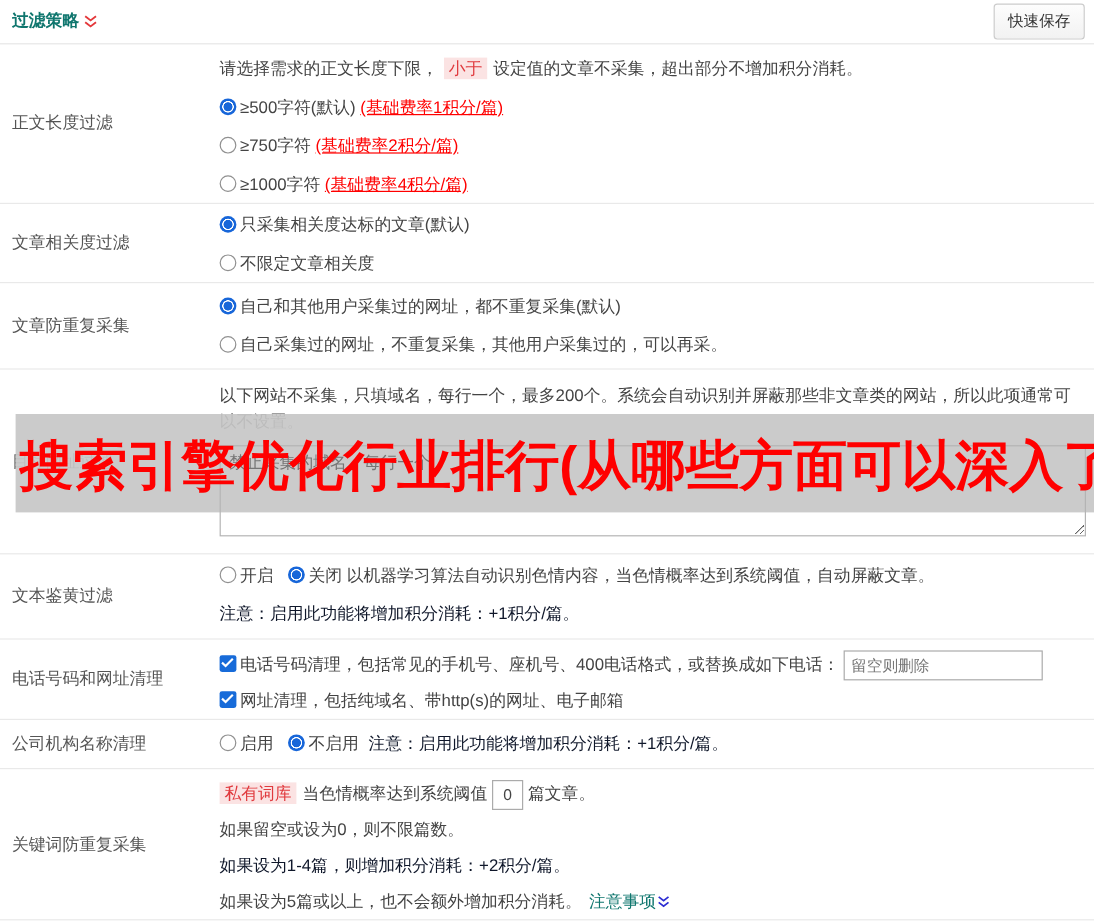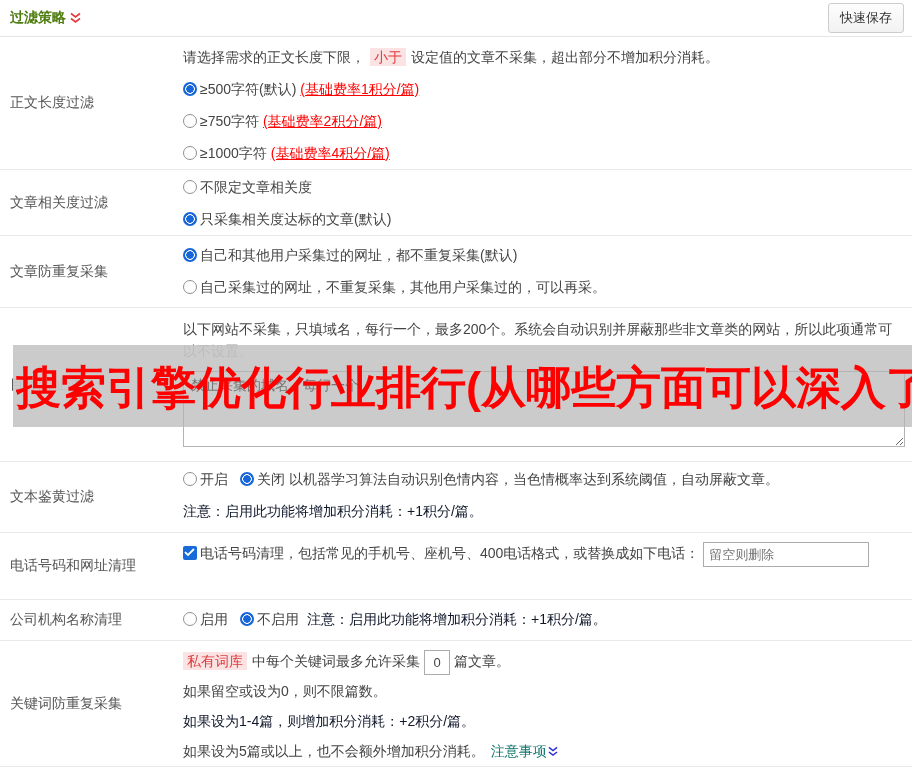--- a/index.html
+++ b/index.html
@@ -12,21 +12,21 @@
     overflow: hidden;
     font-size: 14px; color: #444;
   }
   
   .header {
     height: 37px;
     display: flex; align-items: center; justify-content: space-between;
     padding: 0 8px 0 10px;
     border-bottom: 1px solid #e6e6e6;
   }
-  .title { color: #4d7c0f; font-weight: bold; display: inline-flex; align-items: center; gap: 4px; cursor: pointer; }
+  .title { color: #0f766e; font-weight: bold; display: inline-flex; align-items: center; gap: 4px; cursor: pointer; }
   .dbl-chev { display: inline-block; width: 11px; height: 12px; }
   .dbl-chev svg { display: block; }
   .save-btn {
     border: 1px solid #ccc; border-radius: 3px;
     background: linear-gradient(#fdfdfd, #f2f2f2);
     color: #333; font-size: 13px;
     padding: 5px 11px; cursor: pointer;
     font-family: inherit;
   }
   
@@ -135,24 +135,24 @@
       <div class="line">
         <span class="radio"></span><span>≥1000字符</span> <span class="fee">(基础费率4积分/篇)</span>
       </div>
     </div>
   </div>
 
   <div class="row r2">
     <div class="row-label">文章相关度过滤</div>
     <div class="row-content">
       <div class="line">
+        <span class="radio-on"></span><span>只采集相关度达标的文章(默认)</span>
+      </div>
+      <div class="line">
         <span class="radio"></span><span>不限定文章相关度</span>
-      </div>
-      <div class="line">
-        <span class="radio-on"></span><span>只采集相关度达标的文章(默认)</span>
       </div>
     </div>
   </div>
 
   <div class="row r3">
     <div class="row-label">文章防重复采集</div>
     <div class="row-content">
       <div class="line">
         <span class="radio-on"></span><span>自己和其他用户采集过的网址，都不重复采集(默认)</span>
       </div>
@@ -184,38 +184,45 @@
   <div class="row r6">
     <div class="row-label">电话号码和网址清理</div>
     <div class="row-content">
       <div class="line-tall">
         <span class="checkbox">
           <svg width="11" height="9" viewBox="0 0 11 9">
               <polyline points="1,4.2 4,7 10,1" fill="none" stroke="#fff" stroke-width="1.8"></polyline>
             </svg>
         </span><span>电话号码清理，包括常见的手机号、座机号、400电话格式，或替换成如下电话：</span><input class="txt-input phone-input" placeholder="留空则删除" style="">
       </div>
+      <div class="line-tall">
+        <span class="checkbox">
+          <svg width="11" height="9" viewBox="0 0 11 9">
+              <polyline points="1,4.2 4,7 10,1" fill="none" stroke="#fff" stroke-width="1.8"></polyline>
+            </svg>
+        </span><span>网址清理，包括纯域名、带http(s)的网址、电子邮箱</span>
+      </div>
     </div>
   </div>
 
   <div class="row r7">
     <div class="row-label">公司机构名称清理</div>
     <div class="row-content">
       <span><span class="radio"></span><span>启用</span></span>
         <span class="gap"></span>
         <span><span class="radio-on"></span><span>不启用</span></span>
       <span class="red" style="margin-left:8px">注意：启用此功能将增加积分消耗：+1积分/篇。</span>
     </div>
   </div>
 
   <div class="row r8">
     <div class="row-label">关键词防重复采集</div>
     <div class="row-content">
       <div class="line-tall" style="margin-bottom:8px">
-        <span class="hl" style="margin-left:0">私有词库</span><span>中每个关键词最多允许采集</span><input class="txt-input num-input" value="0" style=""><span>篇文章。</span>
+        <span class="hl" style="margin-left:0">私有词库</span><span>当色情概率达到系统阈值</span><input class="txt-input num-input" value="0" style=""><span>篇文章。</span>
       </div>
       <div class="line" style="margin-bottom:9px">如果留空或设为0，则不限篇数。</div>
       <div class="line red" style="margin-bottom:9px">如果设为1-4篇，则增加积分消耗：+2积分/篇。</div>
       <div class="line">
         <span>如果设为5篇或以上，也不会额外增加积分消耗。</span><span class="link">
             <span>注意事项</span>
             <span class="dbl-chev">
               <svg width="10" height="11" viewBox="0 0 11 12">
                 <g fill="none" stroke="#2d2dd3" stroke-width="1.6">
                   <polyline points="1,1.5 5.5,5 10,1.5"></polyline>

